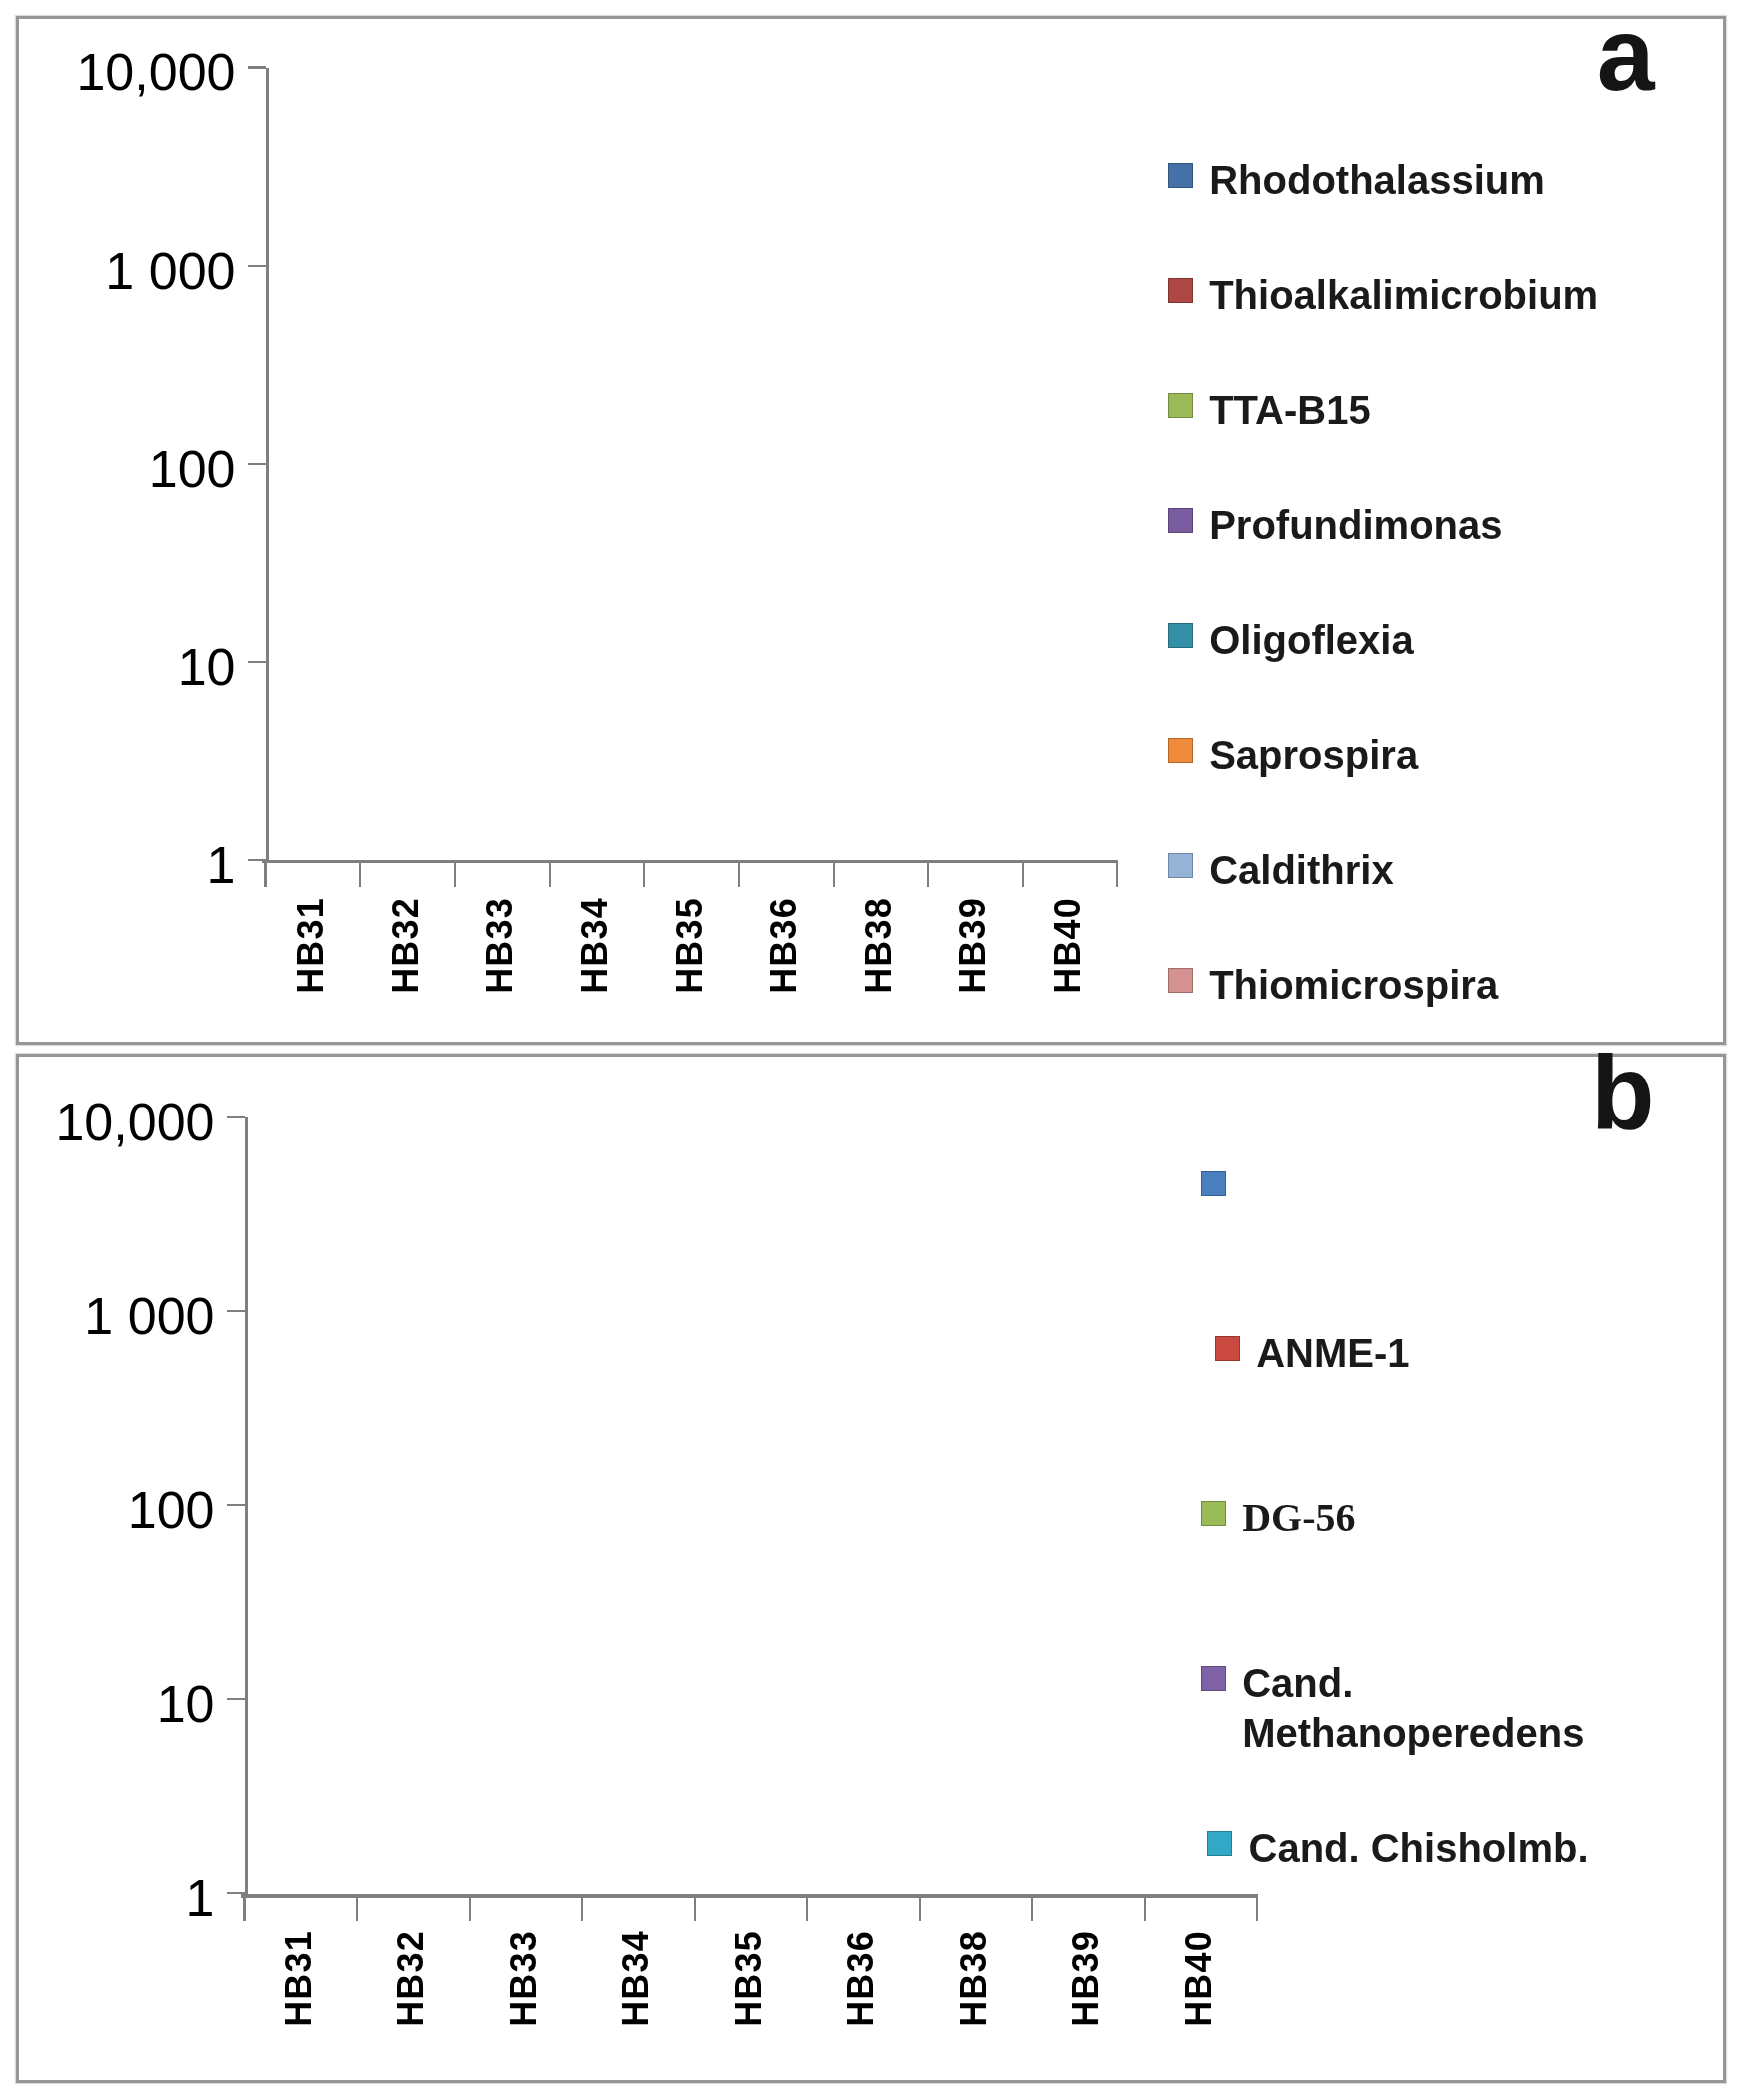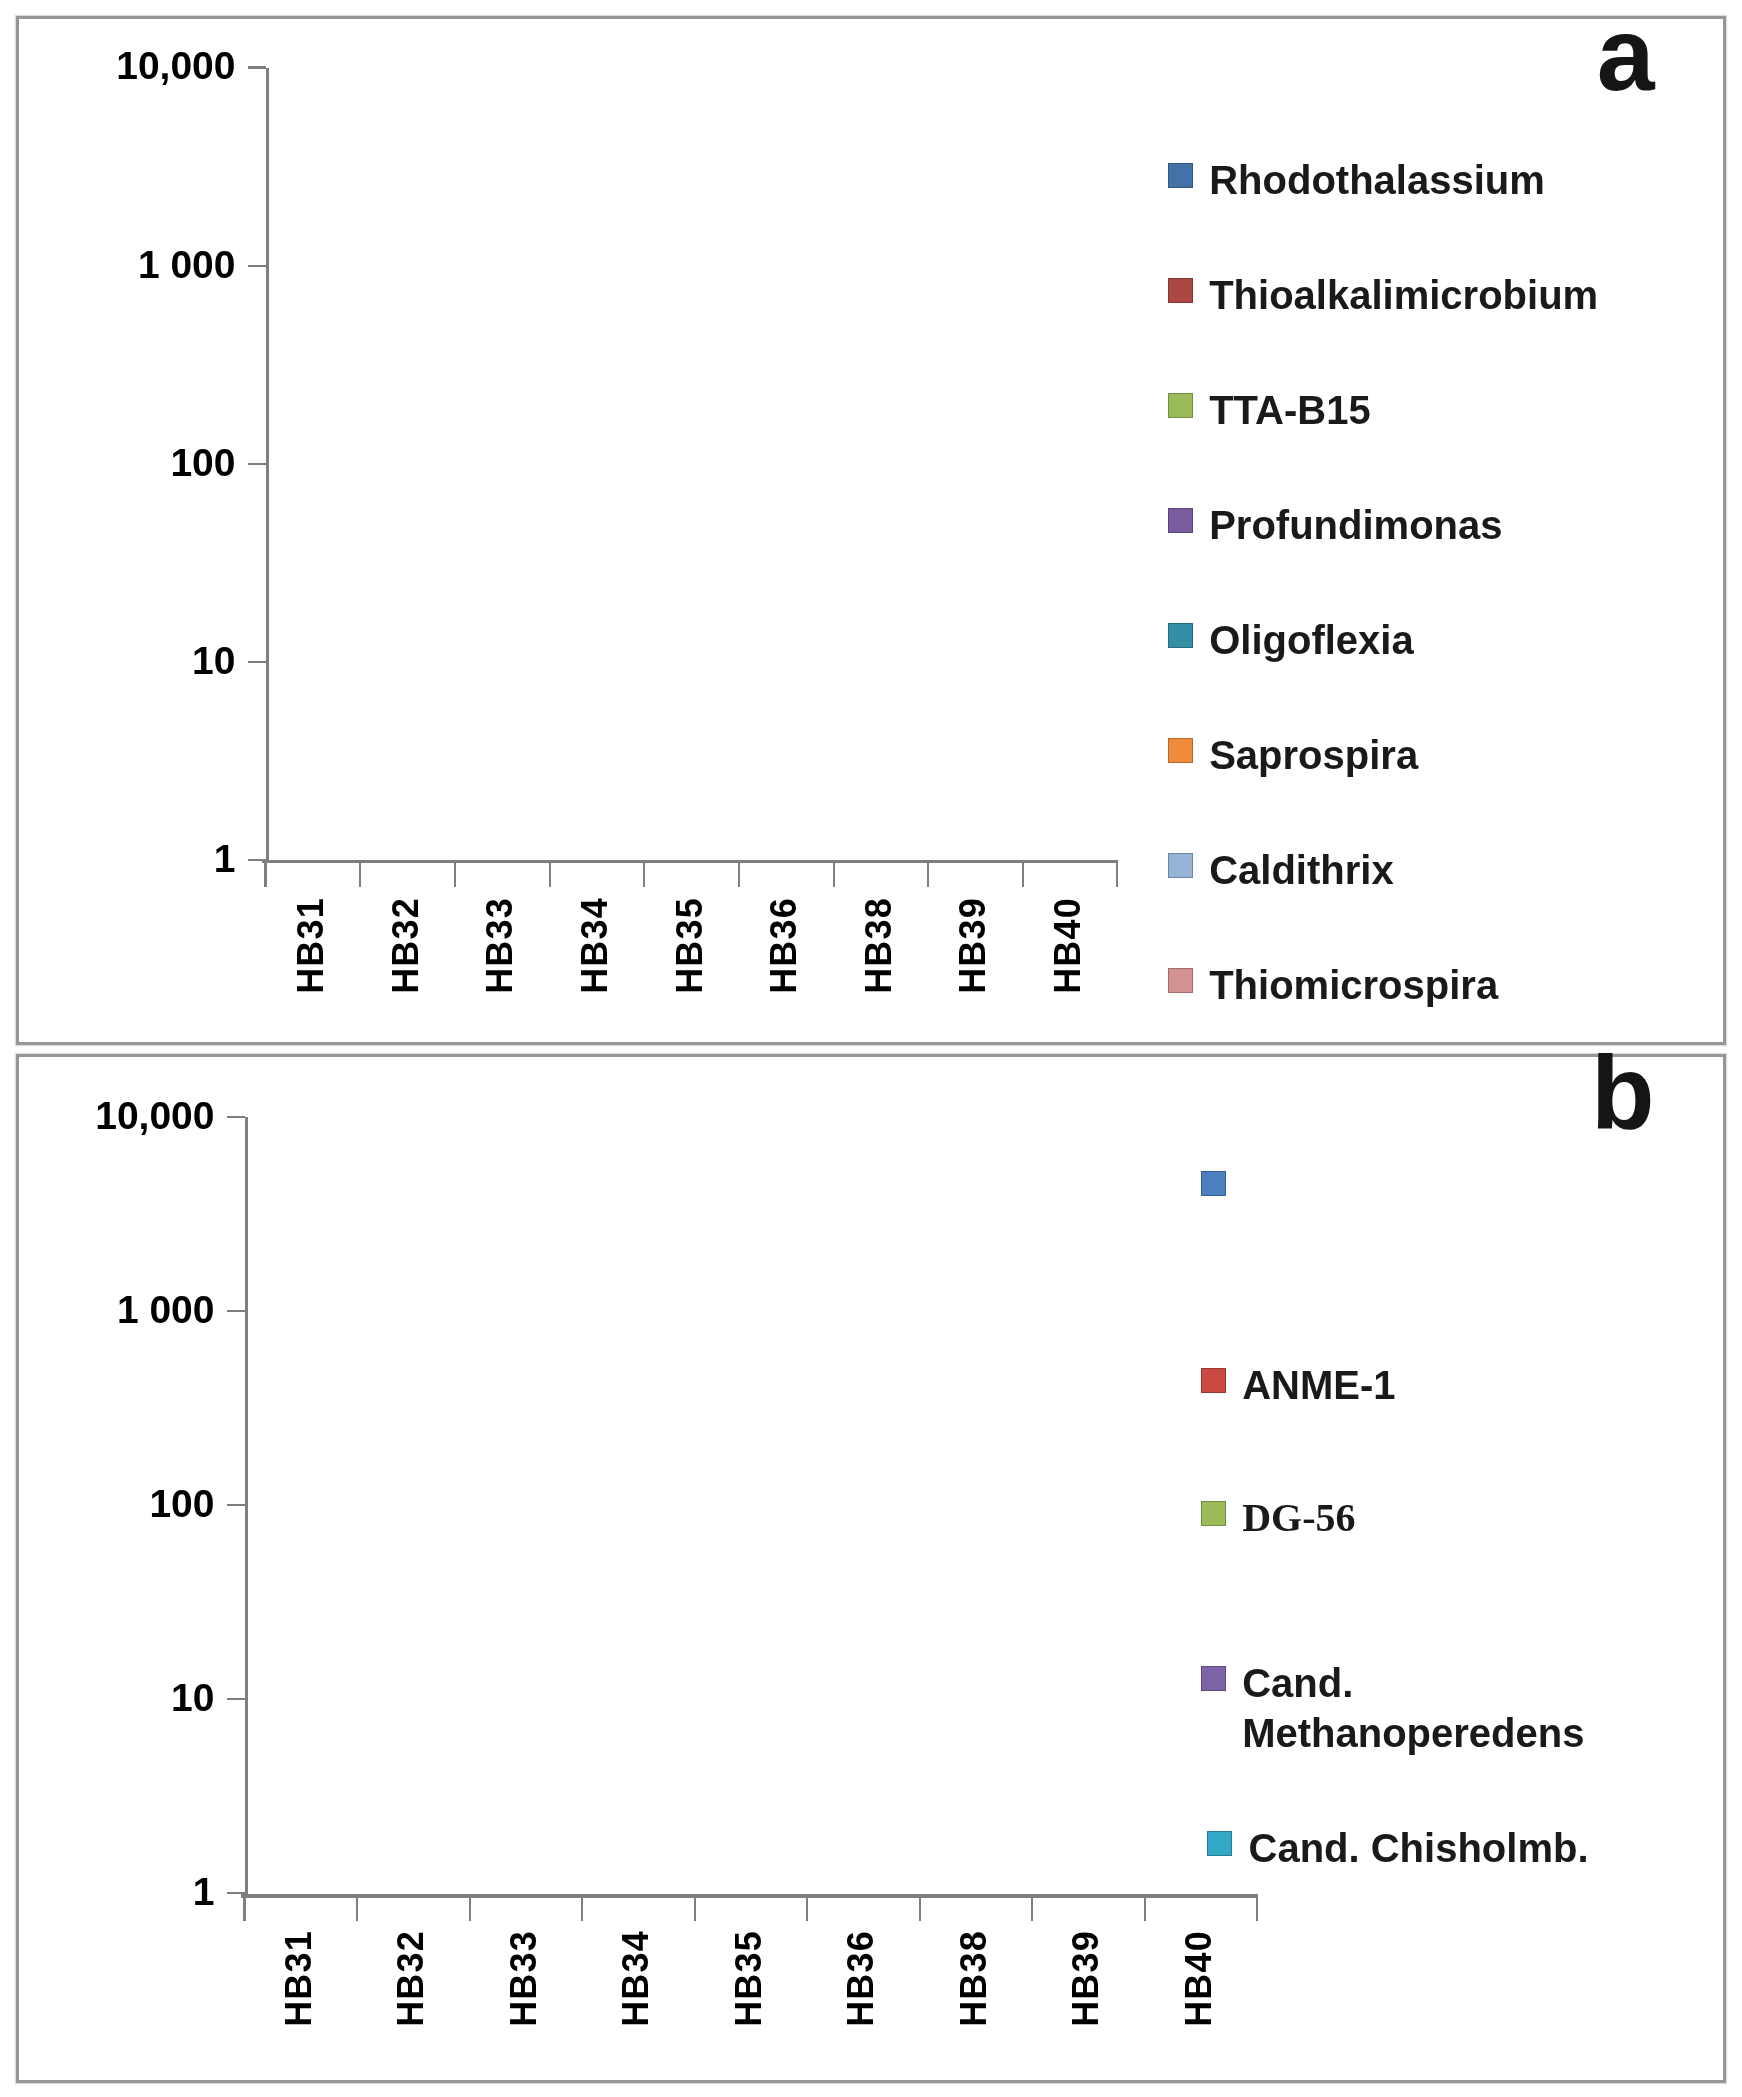--- a/index.html
+++ b/index.html
@@ -17,21 +17,21 @@
   .panel-label{
     position:absolute;top:-16.7px;right:68px;
     font-size:104px;font-weight:800;color:#151515;line-height:1;
   }
   .plot{position:absolute;}
   .axis-y{position:absolute;top:0;left:0;width:3.6px;height:100%;background:#7f7f7f;}
   .axis-x{position:absolute;left:-3.6px;bottom:-3.6px;width:calc(100% + 3.6px);height:3.6px;background:#7f7f7f;}
   .ytick{position:absolute;width:18px;height:2.4px;background:#7f7f7f;}
   .ytick-label{
     position:absolute;text-align:right;width:214px;
-    font-size:39px;font-weight:700;color:#000;line-height:1;
+    font-size:52px;font-weight:400;color:#000;line-height:1;
   }
   .xtick{position:absolute;width:2.4px;height:27px;background:#7f7f7f;}
   .xcat-label{
     position:absolute;
     font-size:36px;font-weight:700;color:#000;
     writing-mode:vertical-rl;transform:rotate(180deg);
     letter-spacing:1.2px;line-height:1;
   }
   .legend{position:absolute;}
   .legend-item{position:absolute;display:flex;align-items:flex-start;}
@@ -152,21 +152,21 @@
         <div class="xcat-label" style="left: 486px; top: 813px;">HB35</div>
         <div class="xcat-label" style="left: 598px; top: 813px;">HB36</div>
         <div class="xcat-label" style="left: 711px; top: 813px;">HB38</div>
         <div class="xcat-label" style="left: 823px; top: 813px;">HB39</div>
         <div class="xcat-label" style="left: 936px; top: 813px;">HB40</div>
       </div>
       <div class="legend" style="left: 1182px; top: 106px;">
         <div class="legend-item" style="left: 0px; top: 0px; width: 417px;">
           <span class="legend-swatch" style="background: rgb(74, 128, 192);"></span>
         </div>
-        <div class="legend-item" style="left: 0px; top: 165px; width: 417px; margin-top: 32px;">
+        <div class="legend-item" style="left: 14px; top: 165px; width: 417px;">
           <span class="legend-swatch" style="background: rgb(202, 74, 66);"></span>
           <span class="legend-label" style="width: 369px;">ANME-1</span>
         </div>
         <div class="legend-item" style="left: 0px; top: 330px; width: 417px; font-family: Liberation Serif, serif;">
           <span class="legend-swatch" style="background: rgb(155, 187, 89);"></span>
           <span class="legend-label" style="width: 369px;">DG-56</span>
         </div>
         <div class="legend-item" style="left: 0px; top: 495px; width: 417px;">
           <span class="legend-swatch" style="background: rgb(126, 99, 166);"></span>
           <span class="legend-label" style="width: 369px;">Cand. Methanoperedens</span>

